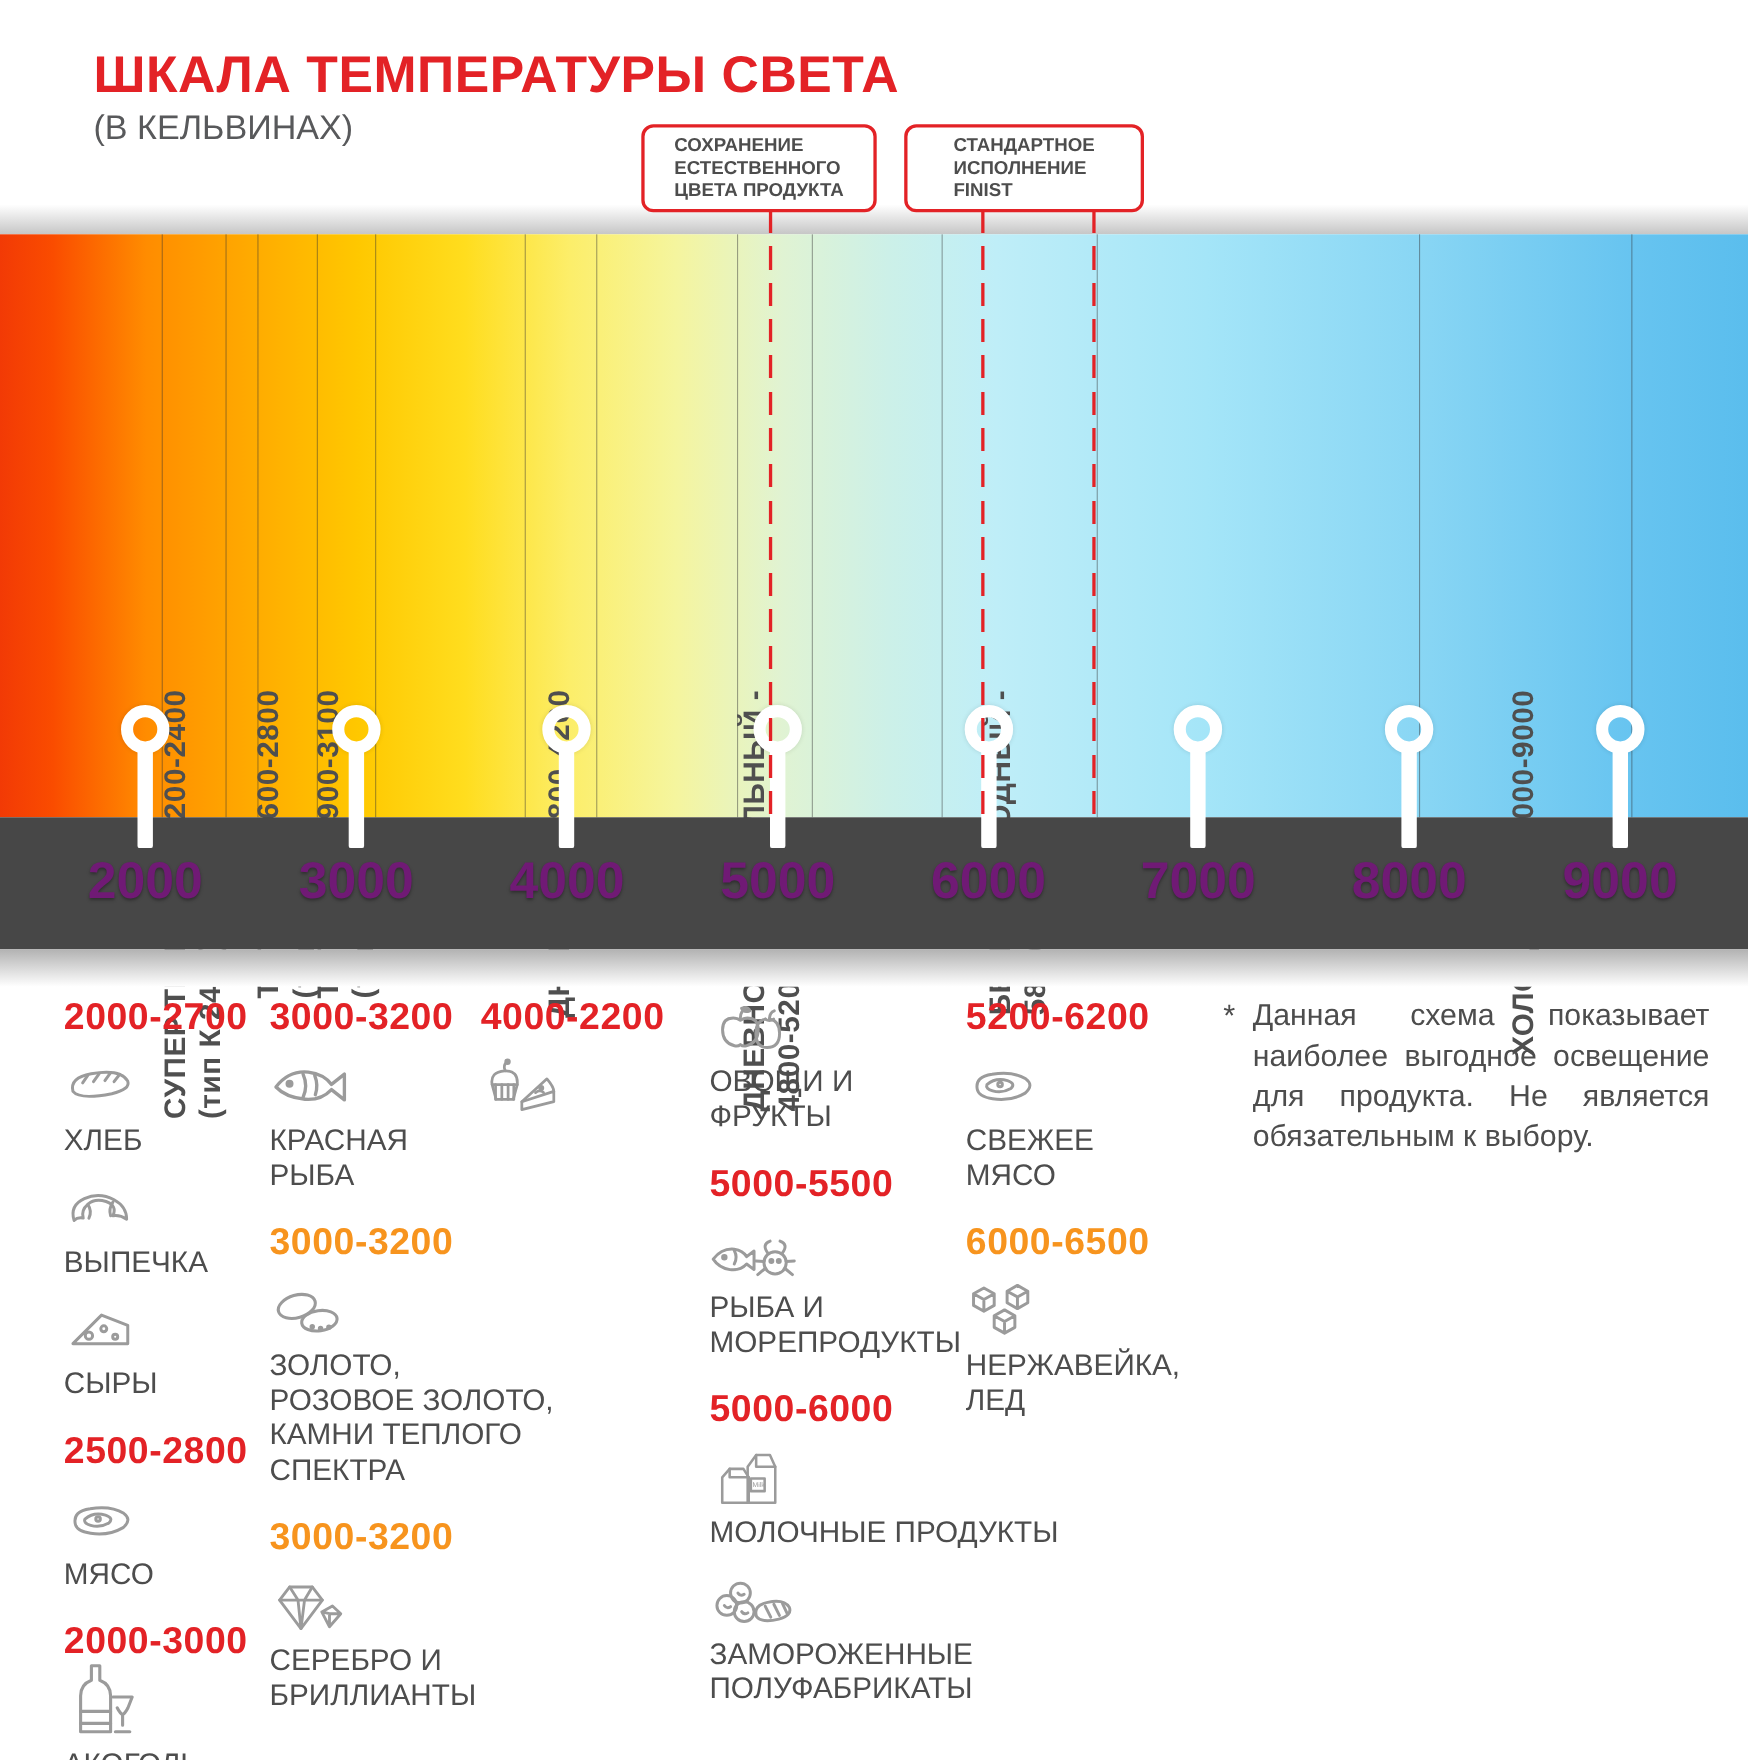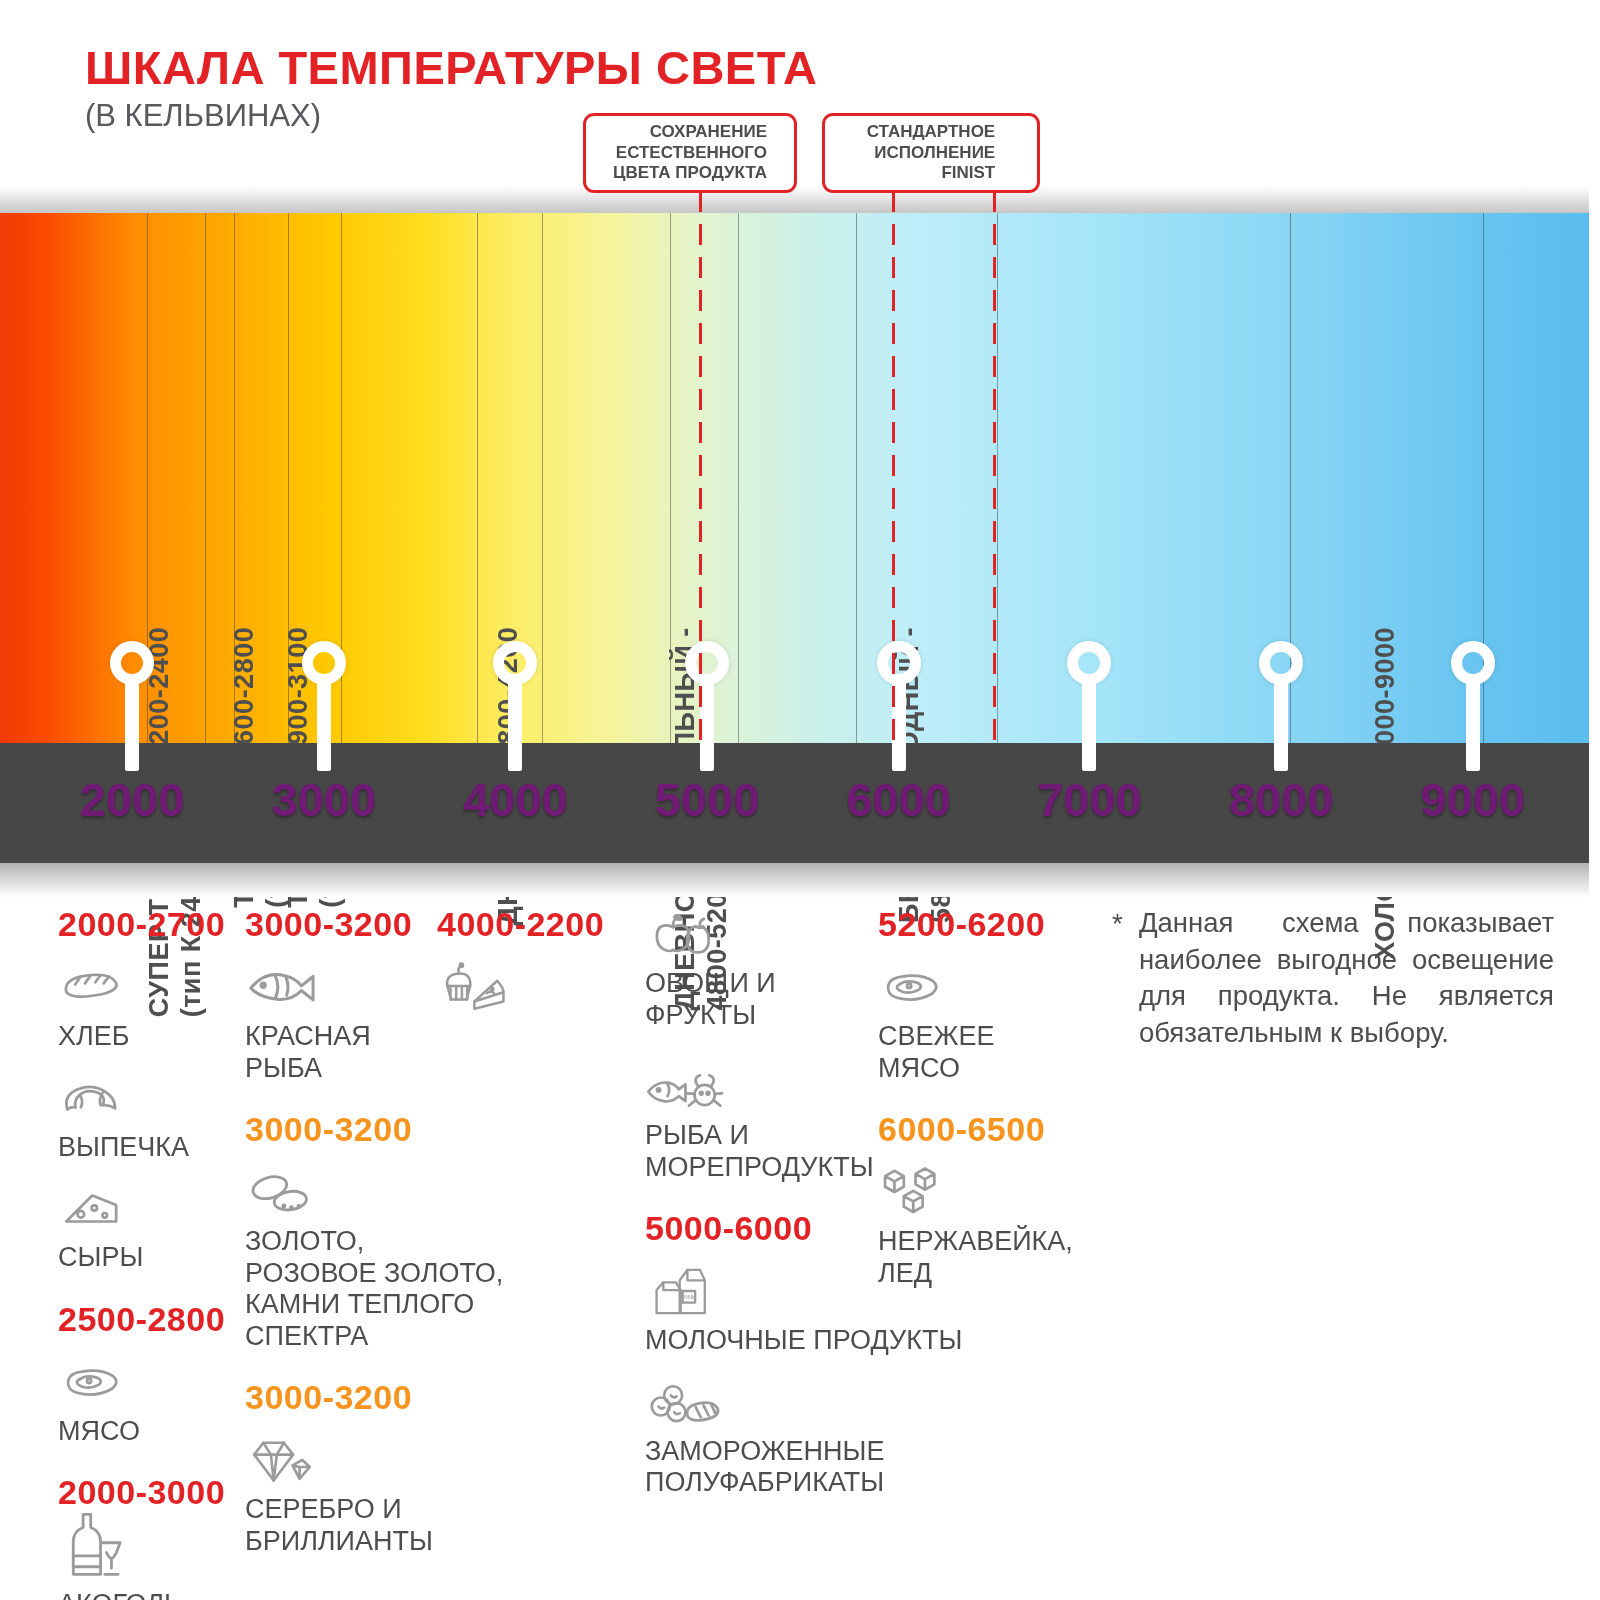--- a/index.html
+++ b/index.html
@@ -7,21 +7,21 @@
   body { font-family:"Liberation Sans", sans-serif; }
   .page { position:relative; width:1589px; height:1600px; background:#fff; overflow:hidden;
           --red:#e32226; --orange:#f7941e; --bar:#474747; --dark:#4d4d4d; --icon:#9b9b9b; }
 
   
   .title    { position:absolute; left:85px; top:40px; font-size:47px; font-weight:bold; color:var(--red); letter-spacing:.5px; }
   .subtitle { position:absolute; left:85px; top:98px; font-size:31px; color:#58595b; }
 
   
   .callout { position:absolute; top:113px; height:80px; background:#fff; border:3px solid var(--red);
-             border-radius:11px; display:flex; align-items:center; justify-content:center; text-align:right;
+             border-radius:11px; display:flex; align-items:center; justify-content:center; text-align:left;
              font-size:17px; font-weight:bold; color:#4d4d4d; line-height:1.22; white-space:pre-line; z-index:30; }
   #callout1 { left:583px; width:214px; }
   #callout2 { left:822px; width:218px; }
 
   
   .shade-top    { position:absolute; left:0; top:186px; width:1600px; height:27px; background:linear-gradient(#ffffff,#c6c6c6); }
   .shade-bottom { position:absolute; left:0; top:863px; width:1600px; height:34px; background:linear-gradient(#b2b2b2,#ffffff); }
 
   
   .band { position:absolute; left:0; top:213px; width:1600px; height:530px; }
@@ -277,20 +277,21 @@
                 <path d="M47 18 q-8 1.5 -8 12 q0 12 9.5 12 q10.5 0 10.5 -12 q0 -10.5 -8 -12"></path>
                 <path d="M50.5 18 q0 -5.5 4 -7"></path>
                 <path d="M47 18 q3.5 2.5 7 0"></path>
               </svg>
             </div>
             <div class="p-label">ОВОЩИ И
 ФРУКТЫ</div>
           </div>
         </div>
         <div class="p-group">
+          <div class="range-heading red">5000-5500</div>
           <div class="p-item">
             <div class="p-icon">
               <svg viewBox="0 0 70 48" fill="none" stroke="currentColor" stroke-width="2.4" stroke-linecap="round" stroke-linejoin="round">
                 <path d="M3 29 Q10 20 20 21 Q27 22 30 27 L36 22.5 V37.5 L30 33 Q25 38.5 16.5 37.5 Q7.5 36 3 29 Z"></path>
                 <circle cx="12" cy="27.5" r="1.4" fill="currentColor"></circle>
                 <path d="M20 22 q3 5.5 0 11"></path>
                 <circle cx="53" cy="32" r="9"></circle>
                 <path d="M47 24 q-5 -7 2 -9.5 M59 24 q5 -7 -2 -9.5"></path>
                 <path d="M44.5 37 l-5.5 4.5 M61.5 37 l5.5 4.5 M44 31 l-6.5 -.5 M62 31 l6.5 -.5"></path>
                 <circle cx="50" cy="30.5" r="1.2" fill="currentColor"></circle>

